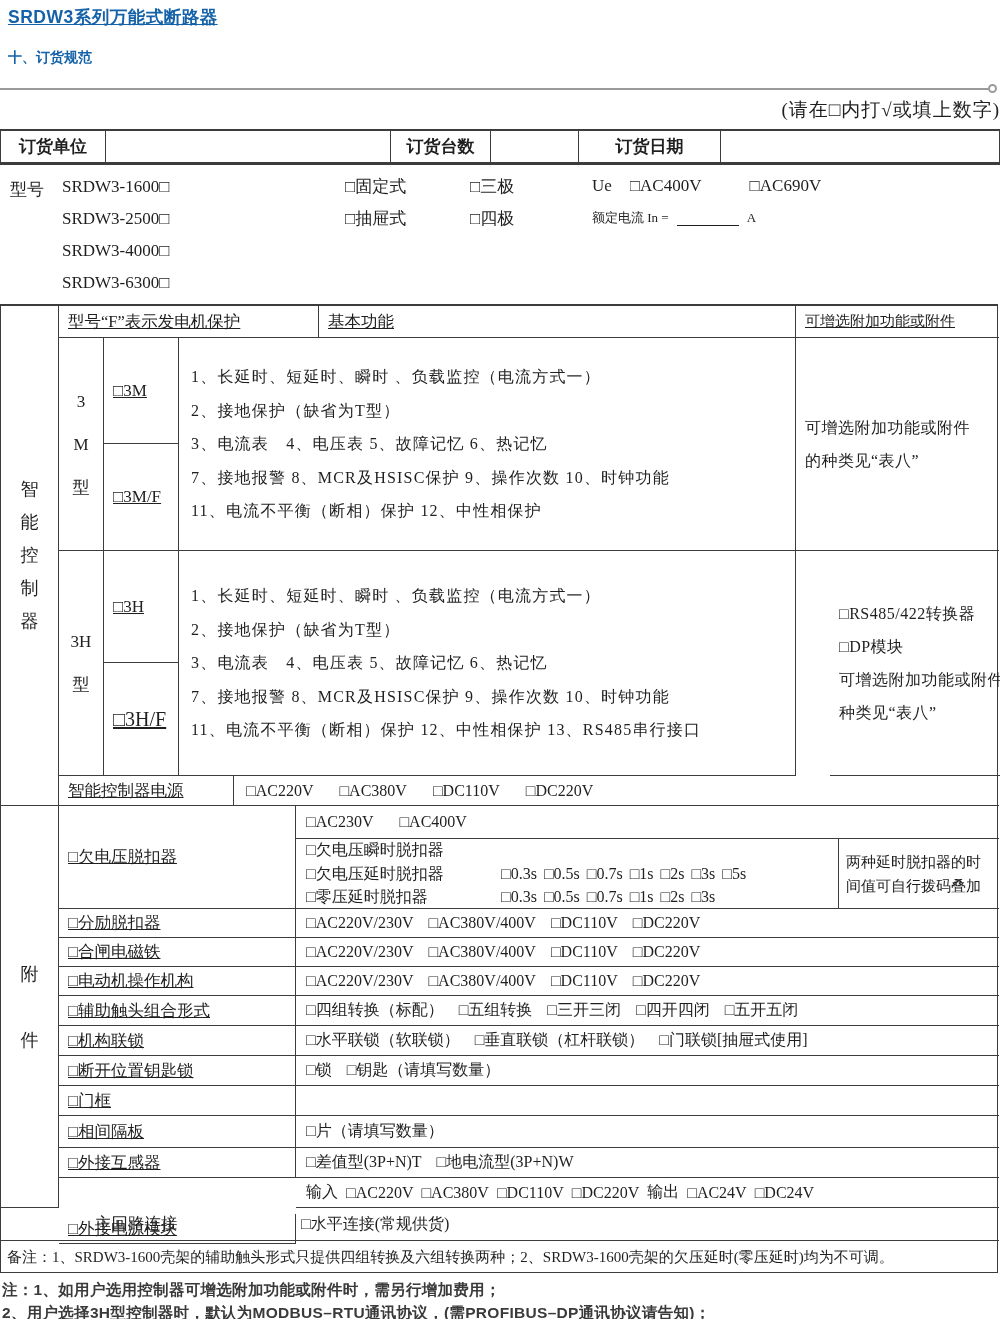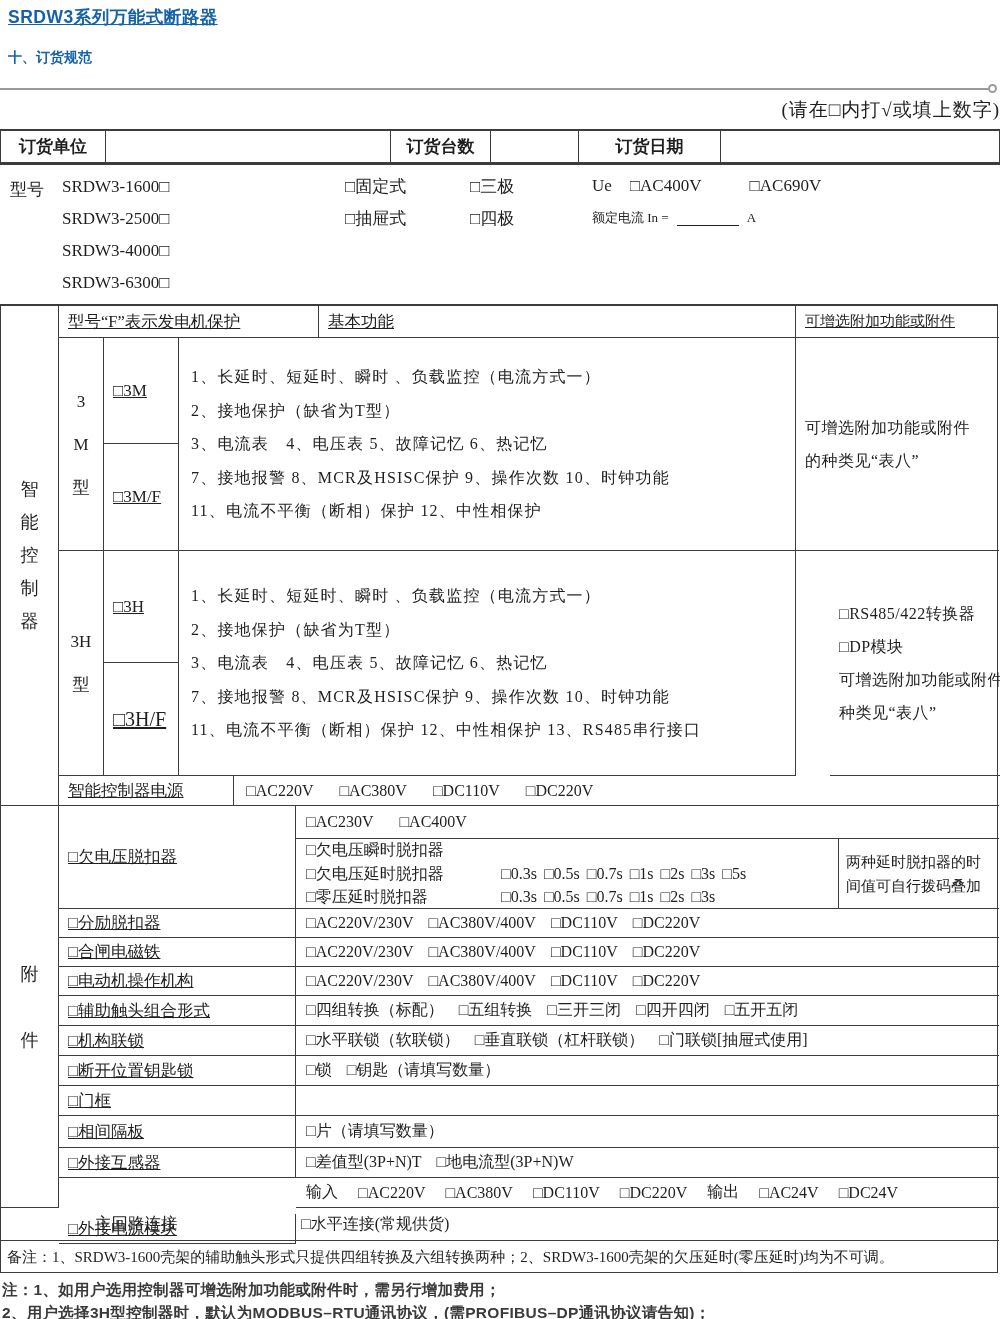--- a/index.html
+++ b/index.html
@@ -17,21 +17,21 @@
   .padL{padding-left:9px;text-decoration:underline;}
   .vstack{flex-direction:column;justify-content:center;align-items:flex-start;}
   .hstack{flex-direction:row;align-items:center;gap:6px;}
   .center{justify-content:center;}
   .vlabel{word-break:break-all;text-align:center;width:22px;margin:0 auto;}
   .blockl > span{display:block;}
   .funcs{line-height:33.5px;letter-spacing:1.2px;}
   .addon-lines{line-height:33px;letter-spacing:0.5px;}
   .uv-line{display:flex;gap:7px;line-height:23.5px;white-space:nowrap;}
   .uv-line > span:first-child{display:inline-block;min-width:188px;}
-  .gap-lg{gap:26px;} .gap-md{gap:15px;} .gap-xs{gap:20px;}
+  .gap-lg{gap:26px;} .gap-md{gap:15px;} .gap-xs{gap:8px;}
   .maintable{position:absolute;left:0;top:304px;width:998px;height:969px;
     border:1px solid #3c3c3c;border-top-width:2px;box-sizing:border-box;}
   .orderrow{position:absolute;left:0;top:129px;width:998px;height:31px;
     border-top:2px solid #3c3c3c;border-bottom:3px solid #3c3c3c;
     border-left:1px solid #3c3c3c;border-right:1px solid #3c3c3c;}
   .orderlabel{font-weight:bold;font-size:17px;}
   .topline{position:absolute;left:0;top:88px;width:990px;border-top:2px solid #9a9a9a;}
   .ring{position:absolute;left:988px;top:84px;width:9px;height:9px;border:2px solid #9a9a9a;
     border-radius:50%;background:#fff;box-sizing:border-box;}
   .note-right{position:absolute;right:0;top:97px;font-size:19px;letter-spacing:1px;}

